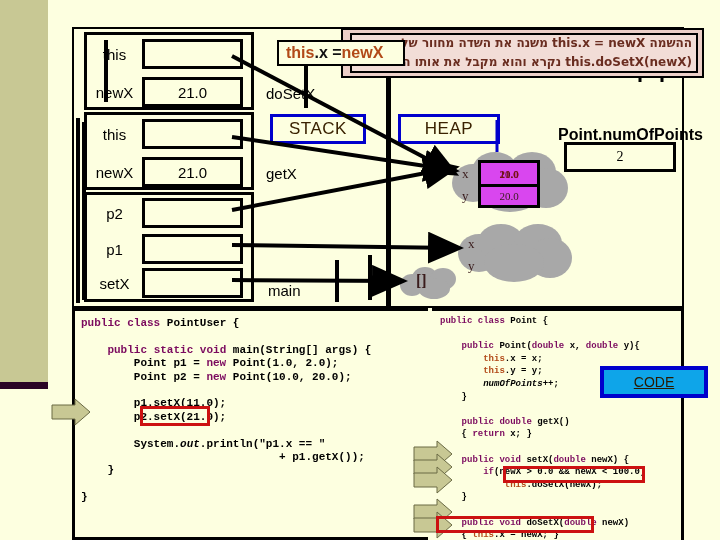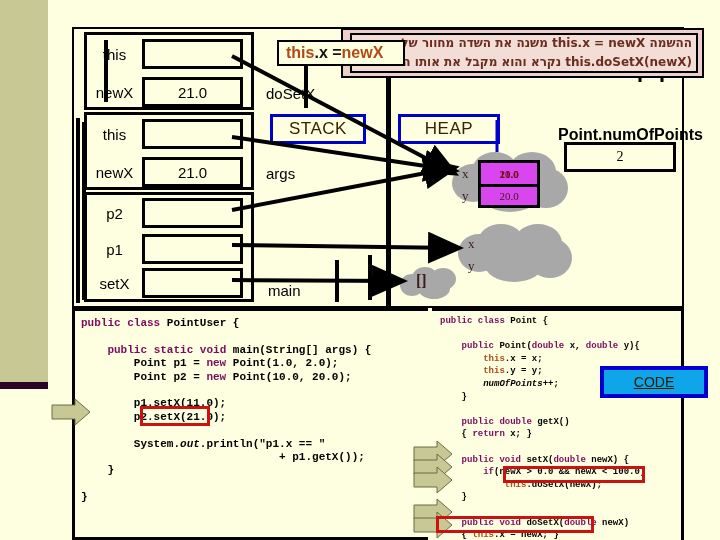--- a/index.html
+++ b/index.html
@@ -183,21 +183,21 @@
   <div class="frame" style="left:84px;top:112px;width:170px;height:78px;">
     <div class="slot">
       <div class="nm">this</div>
       <div class="val"></div>
     </div>
     <div class="slot">
       <div class="nm">newX</div>
       <div class="val">21.0</div>
     </div>
   </div>
-  <div class="framelabel" style="left:266px;top:165px;">args</div>
+  <div class="framelabel" style="left:266px;top:165px;">getX</div>
 
   <div class="frame" style="left:84px;top:192px;width:170px;height:110px;">
     <div class="slot" style="height:36px;">
       <div class="nm">p2</div>
       <div class="val"></div>
     </div>
     <div class="slot" style="height:36px;">
       <div class="nm">p1</div>
       <div class="val"></div>
     </div>

